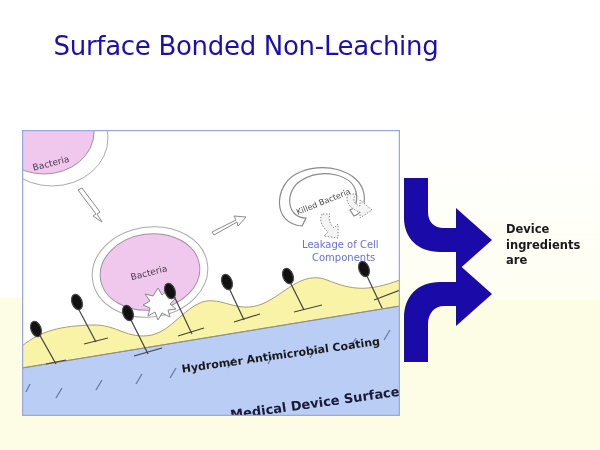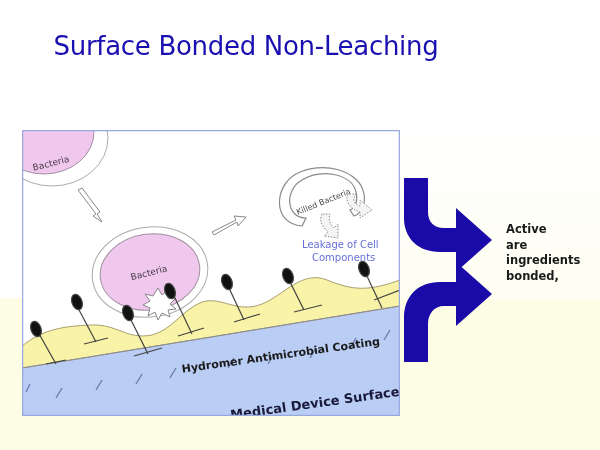--- a/index.html
+++ b/index.html
@@ -128,17 +128,16 @@
   </g>
   <rect x="0.5" y="0.5" width="377" height="285" fill="none" stroke="#9aa8e0" stroke-width="1.5"></rect>
 </svg>
 
 <svg style="position:absolute;left:400px;top:178px" width="96" height="184" viewBox="0 0 96 184" xmlns="http://www.w3.org/2000/svg">
   <path d="M4,0 L28,0 L28,34 C28,44 34,50 44,50 L56,50 L56,30 L92,62 L56,94 L56,74 L40,74 C18,74 4,60 4,40 Z" fill="#1a0aa8"></path>
   <path d="M4,184 L28,184 L28,146 C28,136 34,128 44,128 L56,128 L56,148 L92,116 L56,84 L56,104 L40,104 C18,104 4,118 4,140 Z" fill="#1a0aa8"></path>
 </svg>
 
 <div class="side-text">
-  <div>Active</div>
+  <div>Device</div>
+  <div>ingredients</div>
   <div>are</div>
-  <div>ingredients</div>
-  <div>bonded,</div>
 </div>
 
 </body></html>

